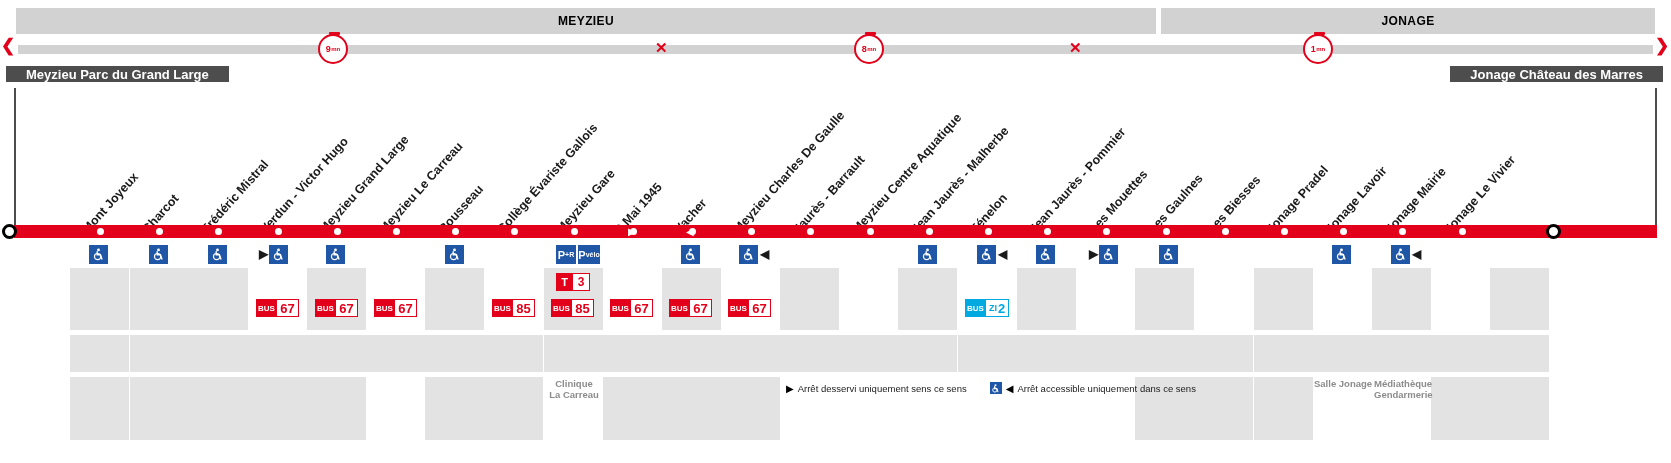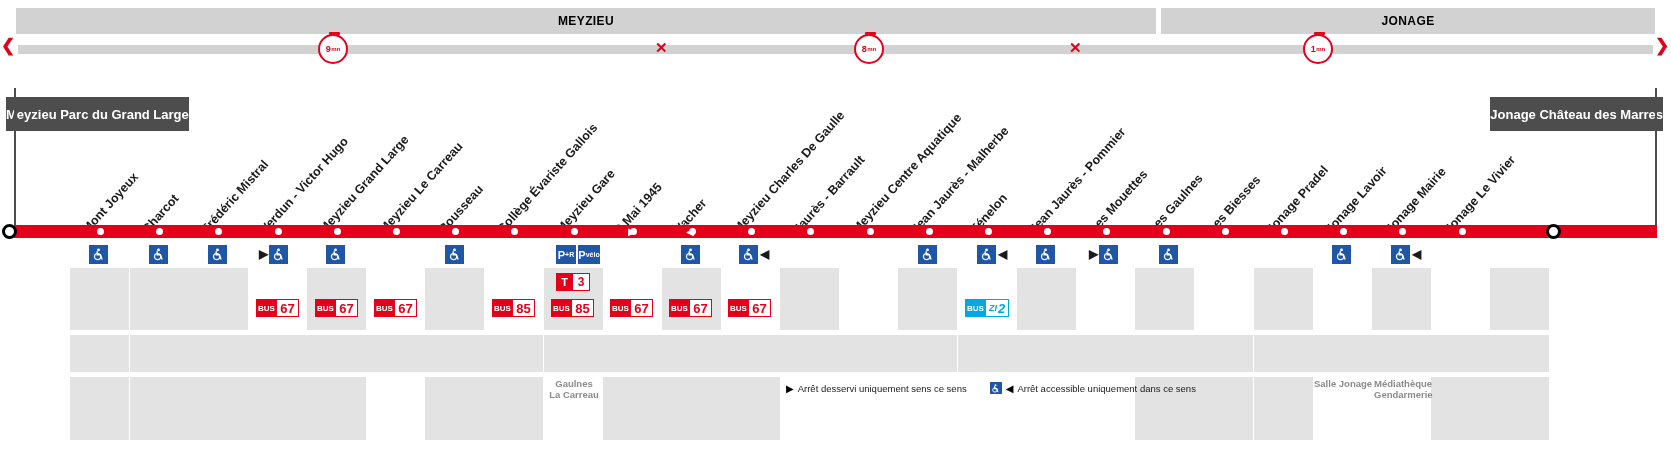--- a/index.html
+++ b/index.html
@@ -52,27 +52,26 @@
     content: ""; position: absolute; top: -4px; left: 9px;
     width: 11px; height: 3px; background: #e2001a; border-radius: 1px;
   }
   .xmark {
     position: absolute; top: -1px; color: #e2001a; font-size: 15px; font-weight: bold;
     line-height: 18px;
   }
 
   
   .terminus {
-    position: absolute; top: 66px; height: 34px;
+    position: absolute; top: 66px; height: 16px;
     background: #4d4d4d; color: #fff;
     font-size: 13px; font-weight: bold;
     display: flex; align-items: center;
-    padding: 0 0;
+    padding: 0 20px;
     white-space: nowrap;
-    margin-top: 31px;
   }
   .terminus.left { left: 6px; }
   .terminus.right { right: 8px; }
 
   
   .vrule {
     position: absolute; width: 2px; background: #4d4d4d; top: 88px; height: 143px;
   }
 
   
@@ -147,21 +146,21 @@
     display: flex; align-items: center; justify-content: center;
     padding: 0 2px; min-width: 20px;
   }
   .bus-badge .num {
     background: #fff; color: #e2001a; border: 1.5px solid #e2001a; border-left: none;
     font-size: 13px; font-weight: bold;
     display: flex; align-items: center; justify-content: center;
     padding: 0 3px; min-width: 22px;
   }
   .bus-badge.zi .bus { background: #00a9e0; }
-  .bus-badge.zi .num { color: #00a9e0; border-color: #00a9e0; font-style: italic; }
+  .bus-badge.zi .num { color: #00a9e0; border-color: #00a9e0; }
   .bus-badge.zi .zi-tag { color: #00a9e0; }
 
   
   .poi {
     position: absolute; font-size: 9.5px; color: #8c8c8c; font-weight: bold;
     line-height: 11px; text-align: center; white-space: nowrap;
   }
   .poi.lefted { text-align: left; }
 
   
@@ -509,21 +508,21 @@
     <div class="bus">BUS</div>
     <div class="num">
       <span class="zi-tag" style="font-size:9px;margin-right:1px;">ZI</span>
         <span>2</span>
     </div>
   </div>
 </div>
 
 <div>
   <div class="poi" style="left:528px;top:378px;width:92px;">
-    <div>Gaulnes</div>
+    <div>Clinique</div>
     <div>La Carreau</div>
   </div>
   <div class="poi lefted" style="left:1314px;top:378px;width:58px;">
     <div>Salle Jonage</div>
   </div>
   <div class="poi lefted" style="left:1374px;top:378px;width:70px;">
     <div>Médiathèque</div>
     <div>Gendarmerie</div>
   </div>
 </div>

